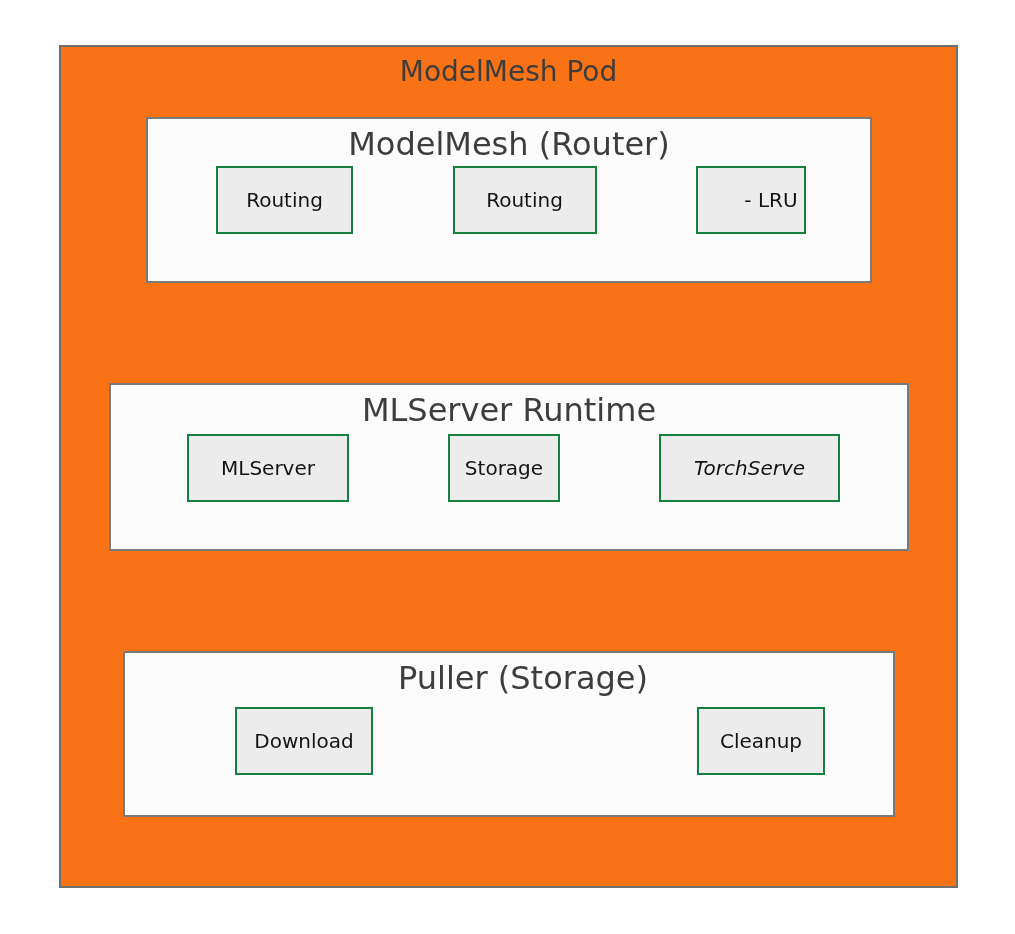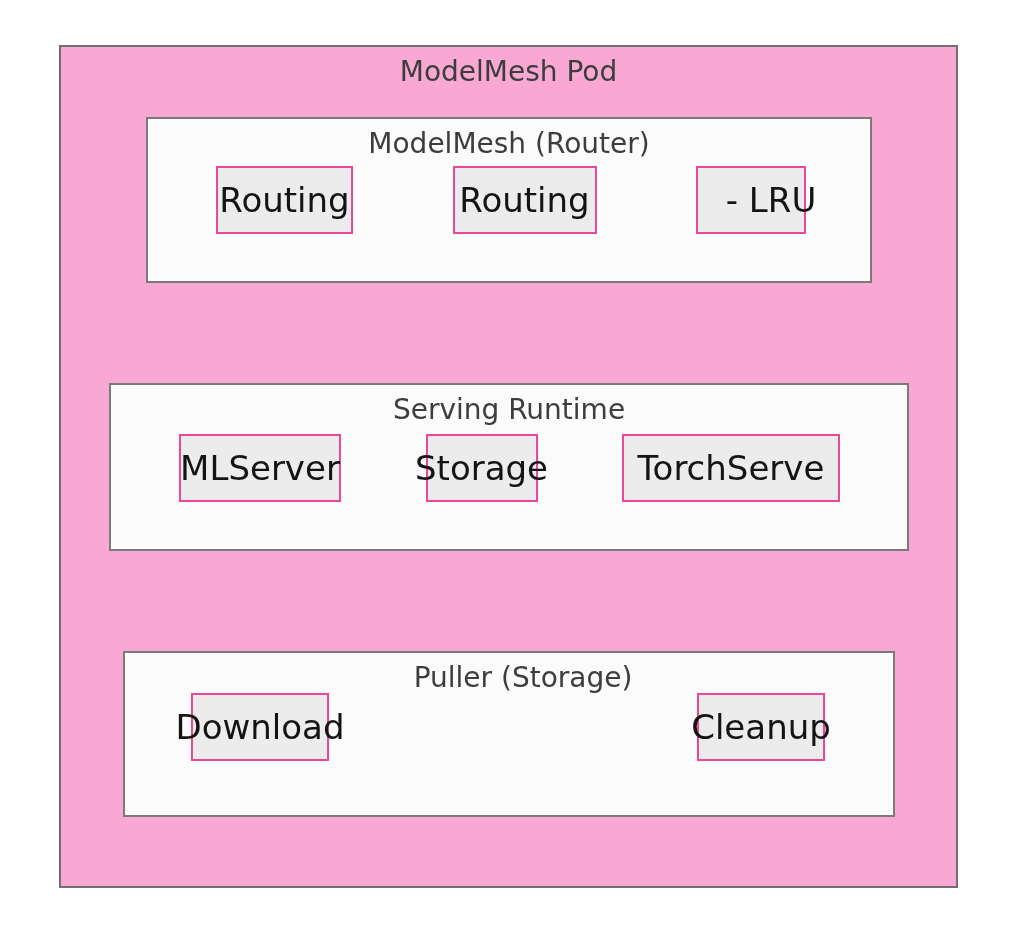--- a/index.html
+++ b/index.html
@@ -15,21 +15,21 @@
     background: #ffffff;
     overflow: hidden;
   }
   
   .pod {
     position: absolute;
     left: 59px;
     top: 45px;
     width: 899px;
     height: 843px;
-    background: #f9a8d4;
+    background: #f97316;
     border: 2px solid #6f6f6f;
     box-sizing: border-box;
   }
   .pod-title {
     text-align: center;
     font-size: 28px;
     line-height: 34px;
     color: #3d3d3d;
     padding-top: 8px;
     white-space: nowrap;
@@ -40,58 +40,58 @@
     background: #fbfbfb;
     border: 2px solid #7a7a7a;
     box-sizing: border-box;
   }
   .sec-router  { left: 85px; top: 70px;  width: 726px; height: 166px; }
   .sec-serving { left: 48px; top: 336px; width: 800px; height: 168px; }
   .sec-puller  { left: 62px; top: 604px; width: 772px; height: 166px; padding-left: 28px; }
 
   .section-title {
     text-align: center;
-    font-size: 28px;
+    font-size: 32px;
     line-height: 34px;
     color: #3d3d3d;
     padding-top: 8px;
     white-space: nowrap;
   }
   
   .chips {
     position: absolute;
     left: 0;
     right: 0;
     display: flex;
     justify-content: space-between;
     align-items: center;
   }
   .sec-router  .chips { top: 47px; padding: 0 64px 0 68px; }
   .sec-serving .chips { top: 49px; padding: 0 67px 0 68px; }
-  .sec-puller  .chips { top: 40px; padding: 0 68px 0 66px; }
+  .sec-puller  .chips { top: 54px; padding: 0 68px 0 66px; margin-left: 44px; }
 
   .chip {
     height: 68px;
     background: #ececec;
-    border: 2px solid #ec4899;
+    border: 2px solid #15803d;
     box-sizing: border-box;
     display: flex;
     align-items: center;
     justify-content: center;
-    font-size: 34px;
+    font-size: 20px;
     color: #141414;
     white-space: nowrap;
   }
   
   .w-routing    { width: 137px; }
   .w-caching    { width: 144px; }
   .w-lru        { width: 110px; padding-left: 40px; }
-  .w-mlserver   { width: 162px; }
+  .w-mlserver   { width: 162px; margin-left: 8px; }
   .w-triton     { width: 112px; }
-  .w-torchserve { width: 218px; }
+  .w-torchserve { width: 181px; font-style: italic; }
   .w-download   { width: 138px; }
   .w-cache      { width: 120px; }
   .w-cleanup    { width: 128px; }
 </style>
 </head>
 <body>
 
 <div class="canvas">
 
   <div class="pod">
@@ -100,21 +100,21 @@
     <div class="section sec-router">
       <div class="section-title">ModelMesh (Router)</div>
       <div class="chips">
         <div class="chip w-routing">Routing</div>
         <div class="chip w-caching">Routing</div>
         <div class="chip w-lru">- LRU</div>
       </div>
     </div>
 
     <div class="section sec-serving">
-      <div class="section-title">Serving Runtime</div>
+      <div class="section-title">MLServer Runtime</div>
       <div class="chips">
         <div class="chip w-mlserver">MLServer</div>
         <div class="chip w-triton">Storage</div>
         <div class="chip w-torchserve">TorchServe</div>
       </div>
     </div>
 
     <div class="section sec-puller">
       <div class="section-title">Puller (Storage)</div>
       <div class="chips">

